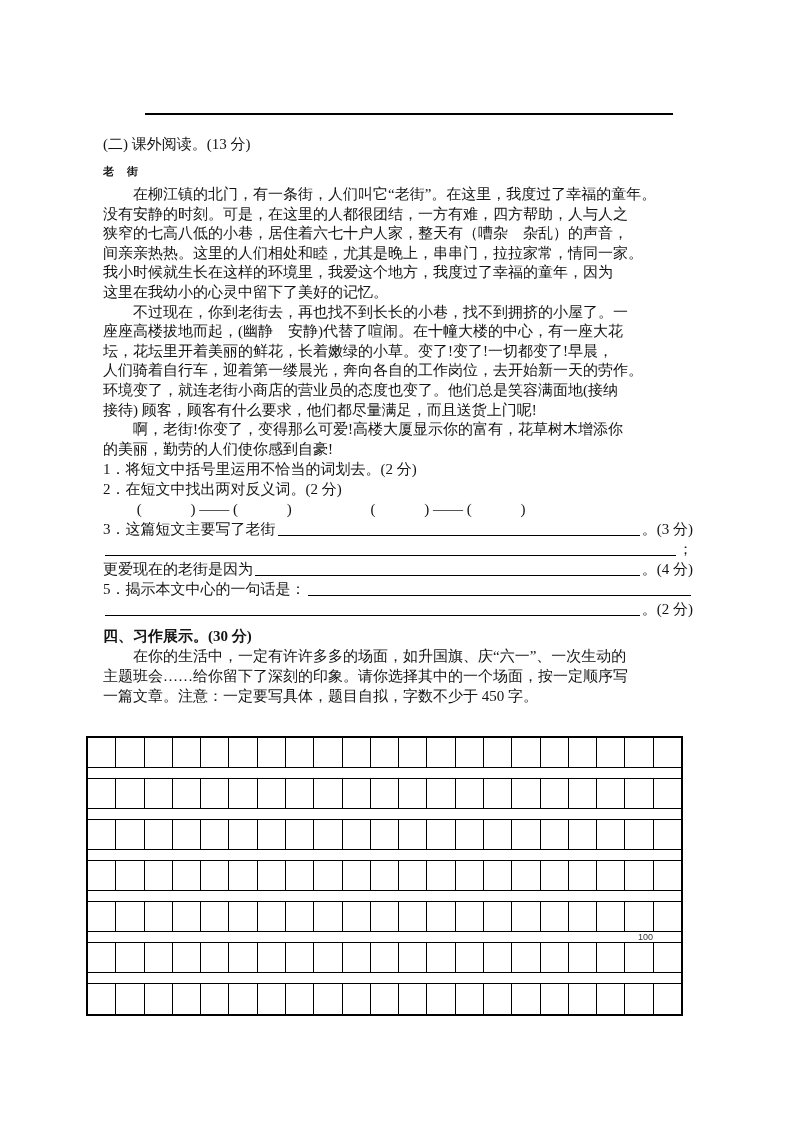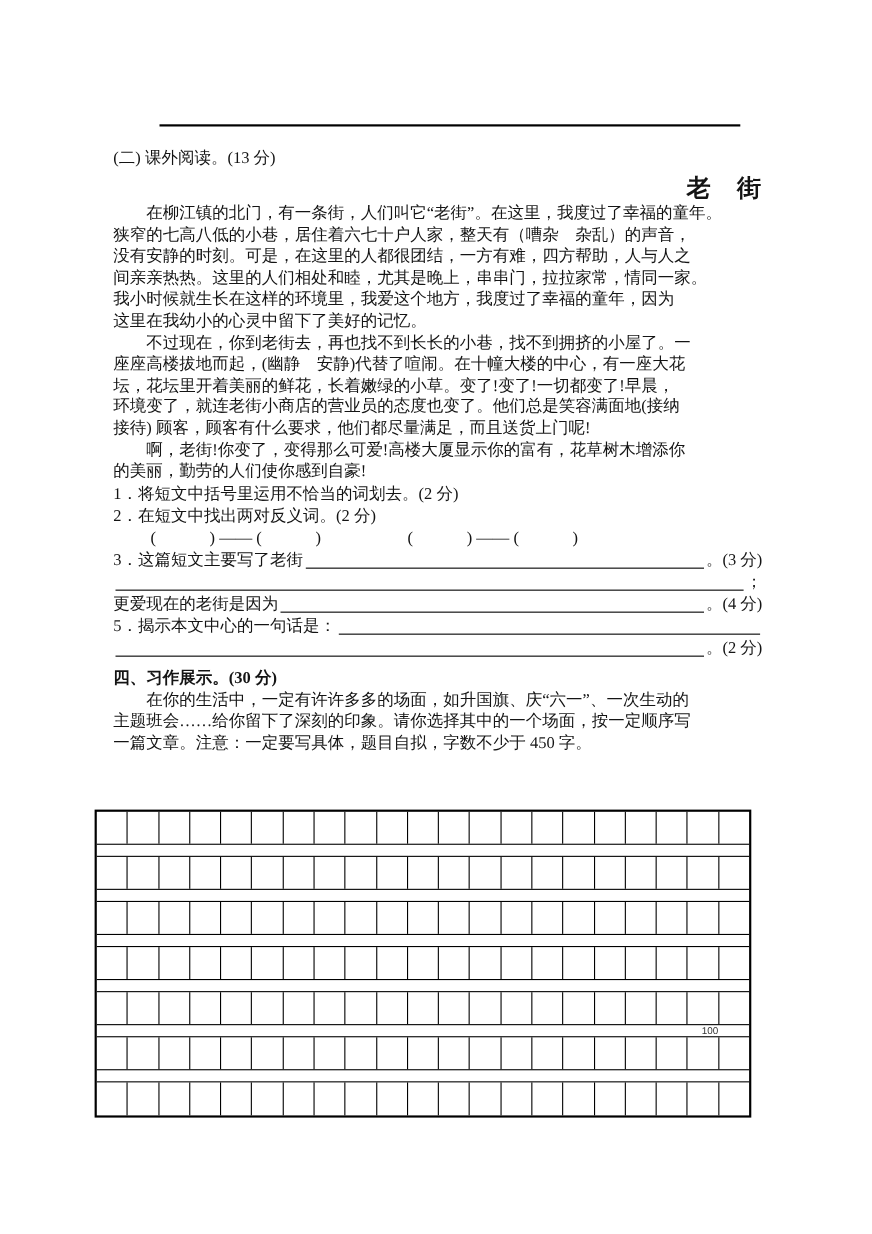--- a/index.html
+++ b/index.html
@@ -31,23 +31,23 @@
     line-height: 19.6px;
   }
   .section-header {
     height: 26px;
     line-height: 26px;
     white-space: pre;
   }
   .passage-title {
     height: 28px;
     line-height: 28px;
-    text-align: right;
+    text-align: left;
     font-weight: bold;
-    font-size: 22px;
+    font-size: 11px;
     letter-spacing: 1px;
   }
   .tline { white-space: pre; }
   .qrow {
     display: flex;
     height: 20px;
     line-height: 20px;
     white-space: pre;
   }
   .blank {
@@ -110,28 +110,29 @@
   <div class="top-rule"></div>
 
   <div class="content">
 
     <div class="section-header">(二) 课外阅读。(13 分)</div>
 
     <div class="passage-title">老　街</div>
 
     <div>
         <div class="tline">　　在柳江镇的北门，有一条街，人们叫它“老街”。在这里，我度过了幸福的童年。</div>
+        <div class="tline">没有安静的时刻。可是，在这里的人都很团结，一方有难，四方帮助，人与人之</div>
         <div class="tline">狭窄的七高八低的小巷，居住着六七十户人家，整天有（嘈杂　杂乱）的声音，</div>
-        <div class="tline">没有安静的时刻。可是，在这里的人都很团结，一方有难，四方帮助，人与人之</div>
         <div class="tline">间亲亲热热。这里的人们相处和睦，尤其是晚上，串串门，拉拉家常，情同一家。</div>
         <div class="tline">我小时候就生长在这样的环境里，我爱这个地方，我度过了幸福的童年，因为</div>
         <div class="tline">这里在我幼小的心灵中留下了美好的记忆。</div>
         <div class="tline">　　不过现在，你到老街去，再也找不到长长的小巷，找不到拥挤的小屋了。一</div>
         <div class="tline">座座高楼拔地而起，(幽静　安静)代替了喧闹。在十幢大楼的中心，有一座大花</div>
         <div class="tline">坛，花坛里开着美丽的鲜花，长着嫩绿的小草。变了!变了!一切都变了!早晨，</div>
+        <div class="tline">人们骑着自行车，迎着第一缕晨光，奔向各自的工作岗位，去开始新一天的劳作。</div>
         <div class="tline">环境变了，就连老街小商店的营业员的态度也变了。他们总是笑容满面地(接纳</div>
         <div class="tline">接待) 顾客，顾客有什么要求，他们都尽量满足，而且送货上门呢!</div>
         <div class="tline">　　啊，老街!你变了，变得那么可爱!高楼大厦显示你的富有，花草树木增添你</div>
         <div class="tline">的美丽，勤劳的人们使你感到自豪!</div>
       </div>
 
     <div class="qrow">
       <span>1．将短文中括号里运用不恰当的词划去。(2 分)</span>
     </div>
 

